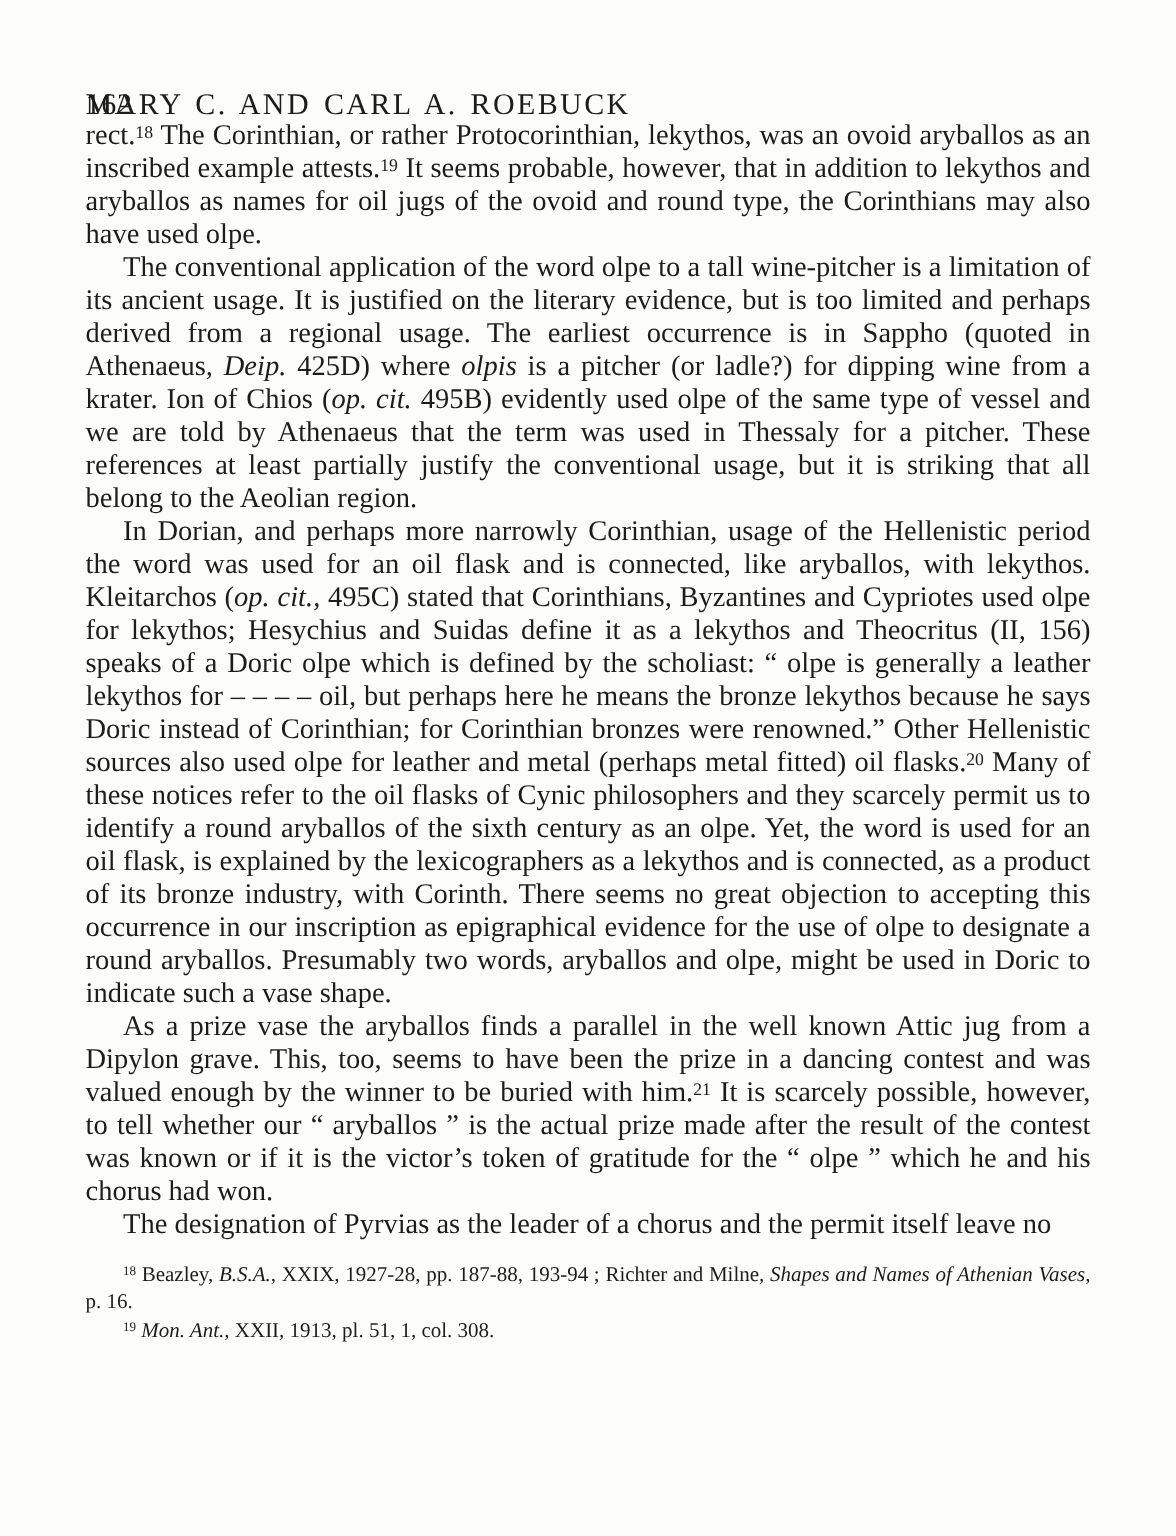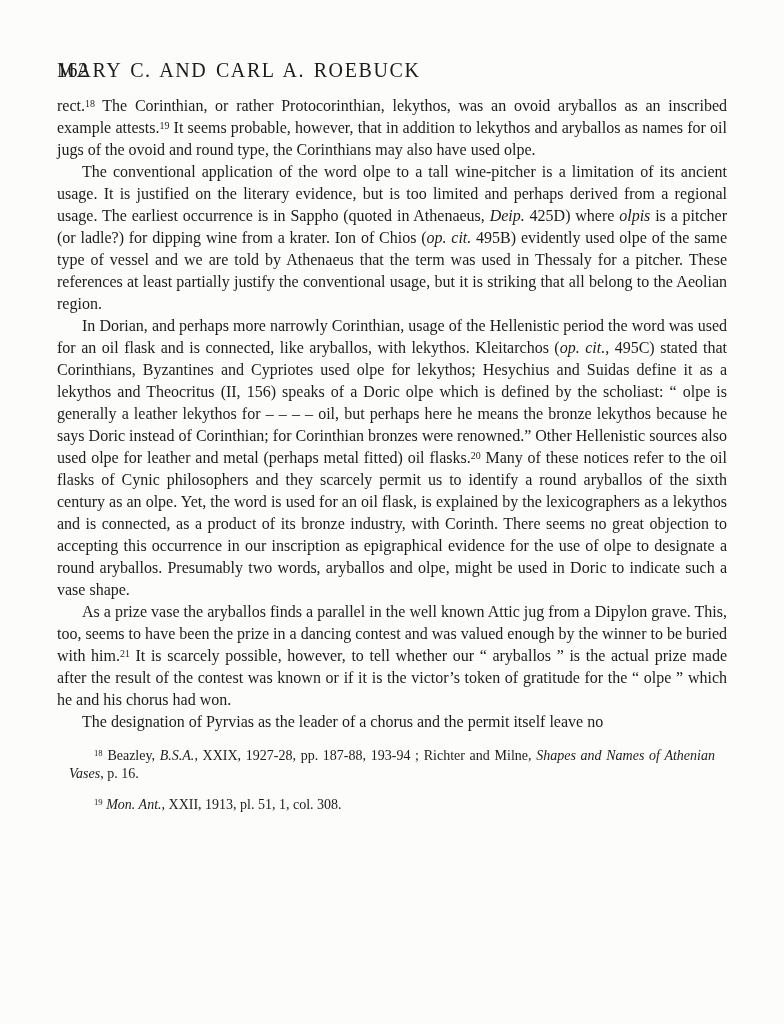--- a/index.html
+++ b/index.html
@@ -36,40 +36,39 @@
   .running-head {
     position: absolute;
     left: 0;
     right: 0;
     top: 0;
     text-align: left;
     letter-spacing: 1.6px;
     word-spacing: 2px;
   }
   .body-text {
-    margin-top: 15px;
-    font-size: 16px;
+    font-size: 19px;
     line-height: 22px;
     text-align: justify;
   }
   .body-text p {
     margin: 0;
     padding: 0;
   }
   .body-text p.indented {
     text-indent: 25px;
   }
   .footnotes {
     margin-top: 14px;
     font-size: 14px;
     line-height: 18.4px;
     text-align: justify;
   }
   .footnotes p {
-    margin: 12px;
+    margin: 0;
     padding: 0;
     text-indent: 25px;
   }
   sup {
     font-size: 62%;
     line-height: 0;
     vertical-align: 4px;
     letter-spacing: 0;
   }
   i {

